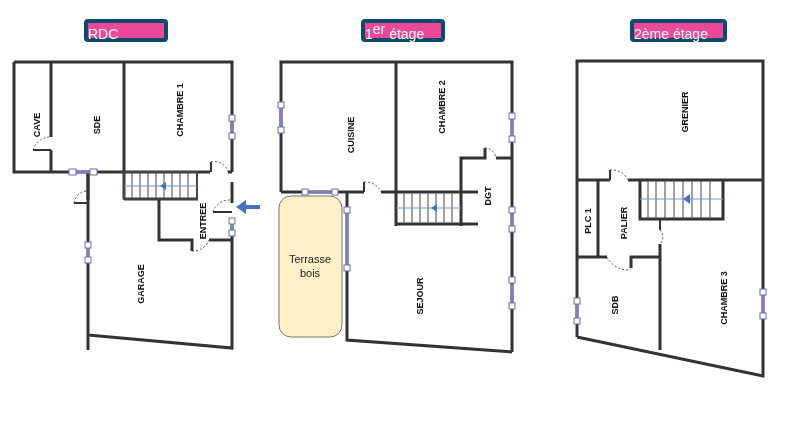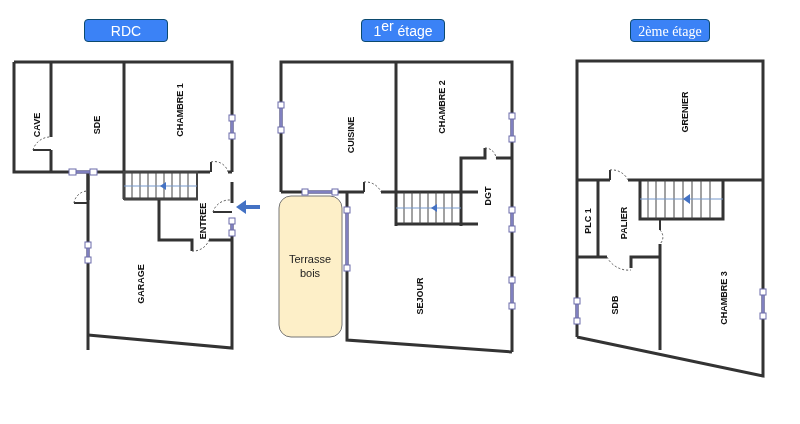--- a/index.html
+++ b/index.html
@@ -1,36 +1,36 @@
 <!DOCTYPE html>
 <html><head>
 <meta charset="utf-8">
 <style>
   html, body { margin: 0; padding: 0; background: #ffffff; }
   body { width: 800px; height: 424px; position: relative; overflow: hidden; font-family: "Liberation Sans", sans-serif; }
   .floor-label {
-    position: absolute; height: 23px; background: #3b82f6; border: 1px solid #0c4a6e;
-    border-radius: 4px; color: #ffffff; font-size: 14px; line-height: 23px; text-align: center;
+    position: absolute; height: 23px; background: #ec4899; border: 4px solid #0c4a6e;
+    border-radius: 4px; color: #ffffff; font-size: 14px; line-height: 23px; text-align: left;
     font-family: "Liberation Sans", sans-serif; box-sizing: border-box;
   }
   .floor-label sup { font-size: 14px; vertical-align: 5px; line-height: 0; }
   svg.plan { position: absolute; left: 0; top: 0; }
   .room-label { font-family: "Liberation Sans", sans-serif; font-weight: bold; font-size: 9px; fill: #111111; }
   .terrasse-label { font-family: "Liberation Sans", sans-serif; font-size: 11px; fill: #222222; }
 </style>
 </head>
 <body>
 
 <div class="floor-label" style="left:84px; top:19px; width:84px;">
   <span>RDC</span>
 </div>
 <div class="floor-label" style="left:361px; top:19px; width:84px;">
   <span>1</span><sup>er</sup><span> étage</span>
 </div>
-<div class="floor-label" style="left:630px; top:19px; width:80px;font-family:Liberation Serif, serif;">
+<div class="floor-label" style="left:630px; top:19px; width:97px;">
   <span>2ème étage</span>
 </div>
 
 <svg class="plan" width="800" height="424" viewBox="0 0 800 424" xmlns="http://www.w3.org/2000/svg">
   <defs>
     <g id="stairs-rdc"></g>
   </defs>
 
   <g stroke="#333" fill="none" stroke-width="3">
 

